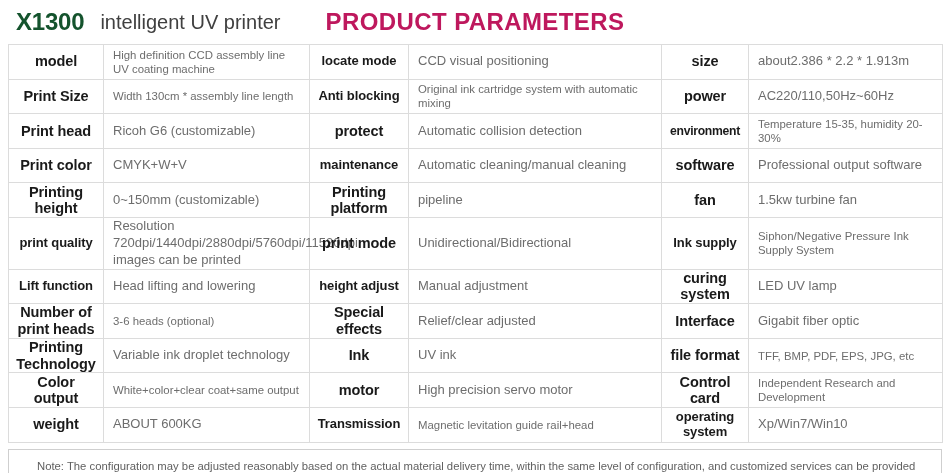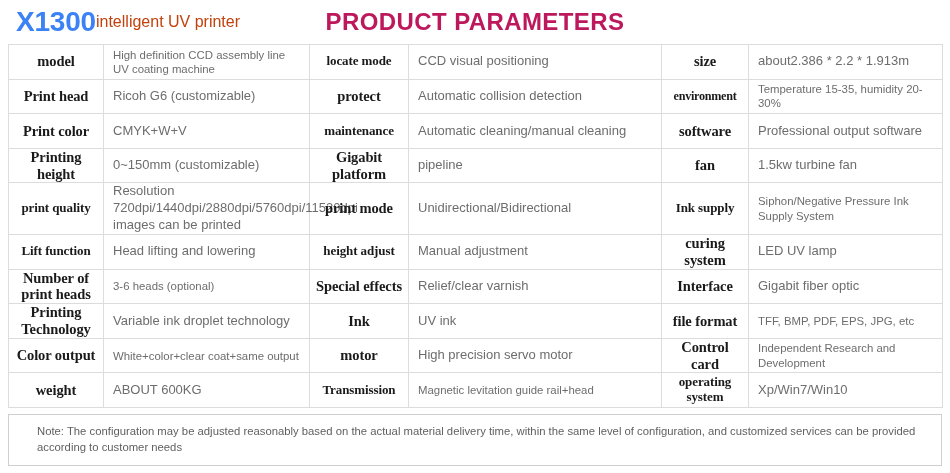--- a/index.html
+++ b/index.html
@@ -26,29 +26,30 @@
 
   
   .header {
     height: 44px;
     display: flex;
     align-items: center;
     position: relative;
     padding-left: 8px;
   }
   .model-code {
-    font-size: 28px;
+    font-size: 24px;
     font-weight: 700;
     letter-spacing: -0.2px;
-    color: #3b82f6;
+    color: #14532d;
     white-space: nowrap;
   }
   .model-tagline {
-    font-size: 16px;
-    color: #c2410c;
+    font-size: 20px;
+    color: #404040;
+    margin-left: 16px;
     white-space: nowrap;
     font-weight: 400;
   }
   .header-title {
     position: absolute;
     left: 0;
     right: 0;
     text-align: center;
     font-size: 24px;
     font-weight: 700;
@@ -72,21 +73,20 @@
   }
   .spec-table tr {
     height: 34.6px;
   }
   td.k {
     text-align: center;
     font-weight: 700;
     font-size: 14.5px;
     color: #1a1a1a;
     letter-spacing: -0.1px;
-    font-family: Liberation Serif, serif;
   }
   td.v {
     text-align: left;
     font-weight: 400;
     font-size: 13px;
     color: #6d6d6d;
     padding-left: 9px;
   }
   
   td.k.sm  { font-size: 13px; }
@@ -136,39 +136,47 @@
     <tbody>
       <tr>
         <td class="k">model</td>
         <td class="v sm">High definition CCD assembly line UV coating machine</td>
         <td class="k sm">locate mode</td>
         <td class="v">CCD visual positioning</td>
         <td class="k">size</td>
         <td class="v">about2.386 * 2.2 * 1.913m</td>
       </tr>
       <tr>
+        <td class="k">Print Size</td>
+        <td class="v sm">Width 130cm * assembly line length</td>
+        <td class="k sm">Anti blocking</td>
+        <td class="v sm">Original ink cartridge system with automatic mixing</td>
+        <td class="k">power</td>
+        <td class="v">AC220/110,50Hz~60Hz</td>
+      </tr>
+      <tr>
         <td class="k">Print head</td>
         <td class="v">Ricoh G6 (customizable)</td>
         <td class="k">protect</td>
         <td class="v">Automatic collision detection</td>
         <td class="k xs">environment</td>
         <td class="v sm">Temperature 15-35, humidity 20-30%</td>
       </tr>
       <tr>
         <td class="k">Print color</td>
         <td class="v">CMYK+W+V</td>
         <td class="k sm">maintenance</td>
         <td class="v">Automatic cleaning/manual cleaning</td>
         <td class="k">software</td>
         <td class="v">Professional output software</td>
       </tr>
       <tr>
         <td class="k">Printing height</td>
         <td class="v">0~150mm (customizable)</td>
-        <td class="k">Gigabit platform</td>
+        <td class="k">Printing platform</td>
         <td class="v">pipeline</td>
         <td class="k">fan</td>
         <td class="v">1.5kw turbine fan</td>
       </tr>
       <tr>
         <td class="k sm">print quality</td>
         <td class="v xs">Resolution 720dpi/1440dpi/2880dpi/5760dpi/11520dpi images can be printed</td>
         <td class="k">print mode</td>
         <td class="v">Unidirectional/Bidirectional</td>
         <td class="k sm">Ink supply</td>
@@ -179,21 +187,21 @@
         <td class="v">Head lifting and lowering</td>
         <td class="k sm">height adjust</td>
         <td class="v">Manual adjustment</td>
         <td class="k">curing system</td>
         <td class="v">LED UV lamp</td>
       </tr>
       <tr>
         <td class="k">Number of print heads</td>
         <td class="v sm">3-6 heads (optional)</td>
         <td class="k">Special effects</td>
-        <td class="v">Relief/clear varnish</td>
+        <td class="v">Relief/clear adjusted</td>
         <td class="k">Interface</td>
         <td class="v">Gigabit fiber optic</td>
       </tr>
       <tr>
         <td class="k">Printing Technology</td>
         <td class="v">Variable ink droplet technology</td>
         <td class="k">Ink</td>
         <td class="v">UV ink</td>
         <td class="k">file format</td>
         <td class="v sm">TFF, BMP, PDF, EPS, JPG, etc</td>

